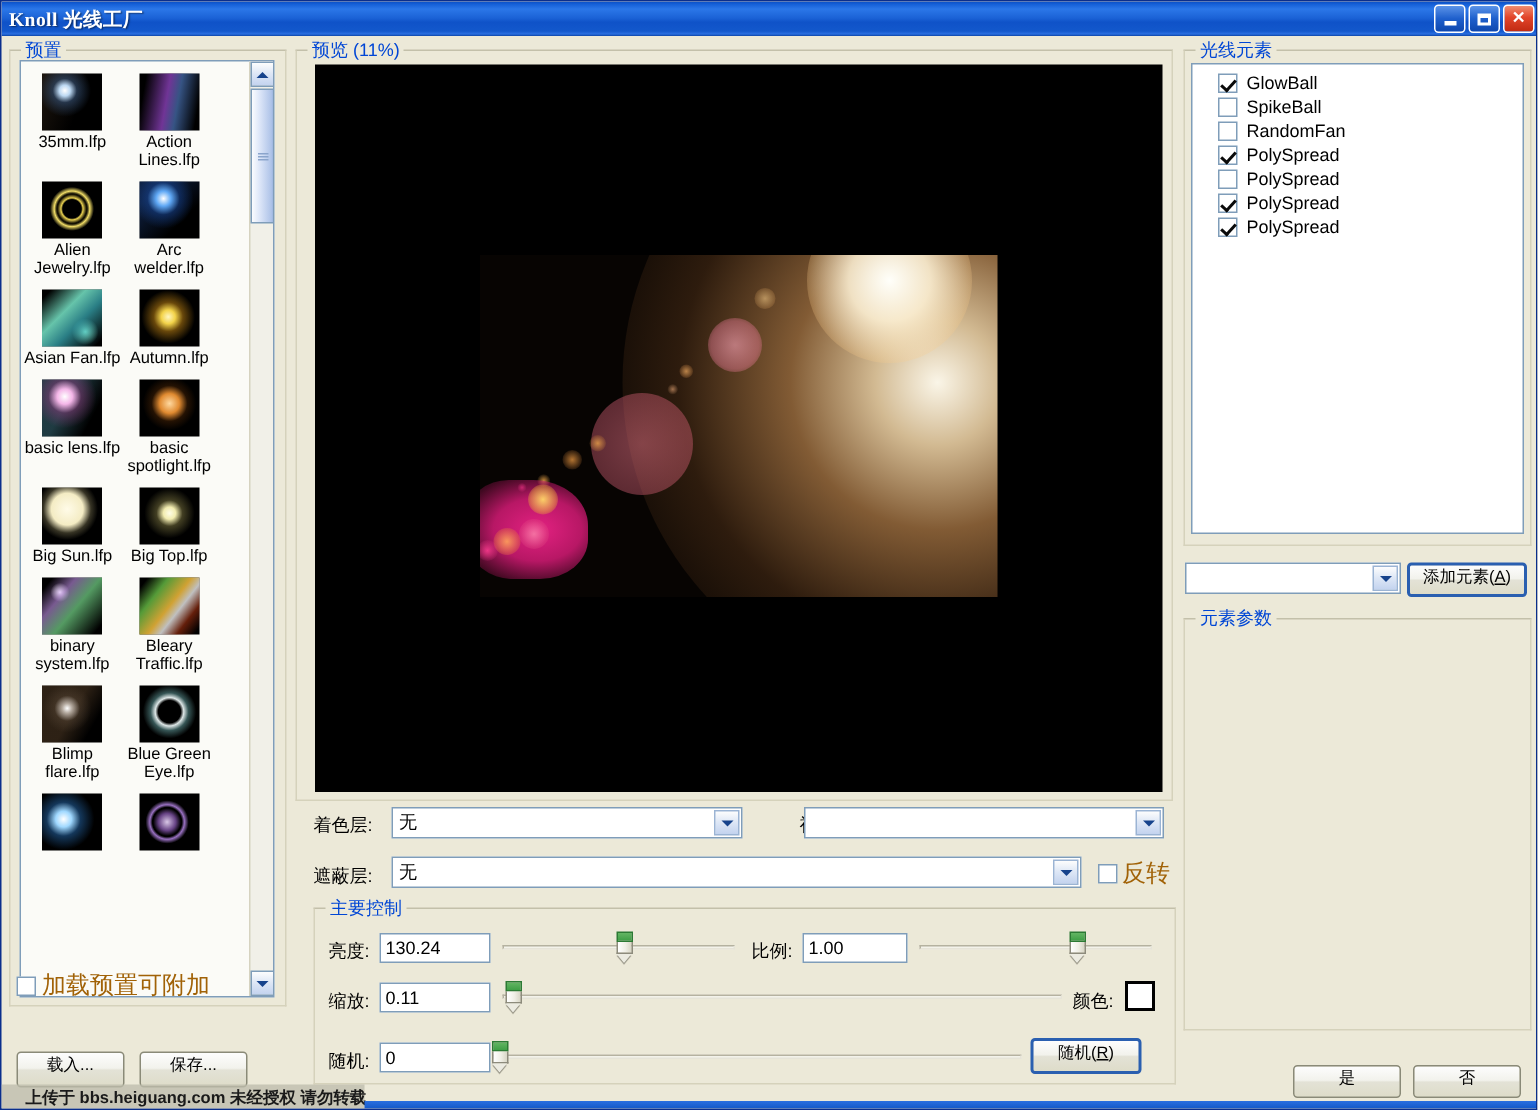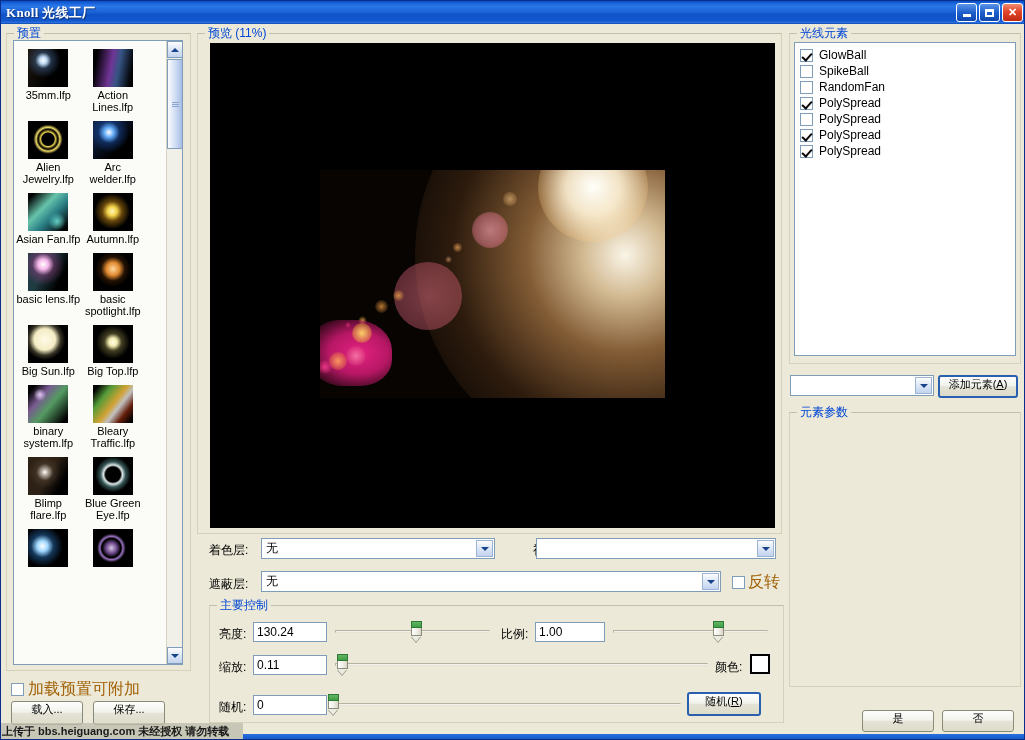--- a/index.html
+++ b/index.html
@@ -138,21 +138,21 @@
     position: absolute; left: 0; top: 18px;
     width: 16px; height: 90px;
     background: linear-gradient(to right,#fbfcfe,#dae4f7 40%,#aec3e8 92%,#9db6e0);
     border: 1px solid #7f9db9;
     display: flex; align-items: center; justify-content: center;
   }
   .sb-grip { width: 7px; }
   .sb-grip div { height: 1px; background: #8ba5cc; margin: 1px 0; }
 
   .chk-row {
-    position: absolute; left: 10px; top: 678px;
+    position: absolute; left: 10px; top: 646px;
     display: flex; align-items: center; gap: 4px;
   }
   .xp-check {
     width: 13px; height: 13px;
     background: #fff;
     border: 1px solid #7f9db9;
     position: relative;
     flex: none;
   }
   .xp-check.checked::after {
@@ -284,40 +284,40 @@
     border: 2px solid #000;
   }
 
   
   #elements-group { left: 788px; top: 25px; width: 232px; height: 338px; }
   .elem-list {
     position: absolute; left: 5px; top: 16px;
     width: 222px; height: 314px;
     background: #fff;
     border: 1px solid #7f9db9;
-    padding: 4px 0 0 5px;
+    padding: 4px 0 0 17px;
   }
   .elem-row { display: flex; align-items: center; gap: 6px; height: 16px; }
   .elem-name { font-size: 12px; color: #000; }
   #combo-add-element { position: absolute; left: 789px; top: 374px; width: 144px; }
   #add-element-button { position: absolute; left: 937px; top: 374px; width: 80px; height: 23px; }
   #elem-params-group { left: 788px; top: 404px; width: 232px; height: 282px; }
 
   #ok-button { position: absolute; left: 861px; top: 709px; width: 72px; height: 22px; }
   #cancel-button { position: absolute; left: 941px; top: 709px; width: 72px; height: 22px; }
 
   
   .watermark {
     position: absolute; left: 0; bottom: 0;
     width: 242px; height: 16px;
     background: rgba(190,188,172,0.78);
     color: #1a1a1a;
     font-size: 11px;
     display: flex; align-items: center;
-    padding-left: 1px;
+    padding-left: 16px;
     white-space: nowrap;
     font-weight: bold;
   }
   .taskbar-edge {
     position: absolute; left: 242px; bottom: 0;
     width: 783px; height: 5px;
     background: linear-gradient(to bottom,#2a6fe0,#1459c8);
   }
   u { text-decoration: underline; }
 </style>

